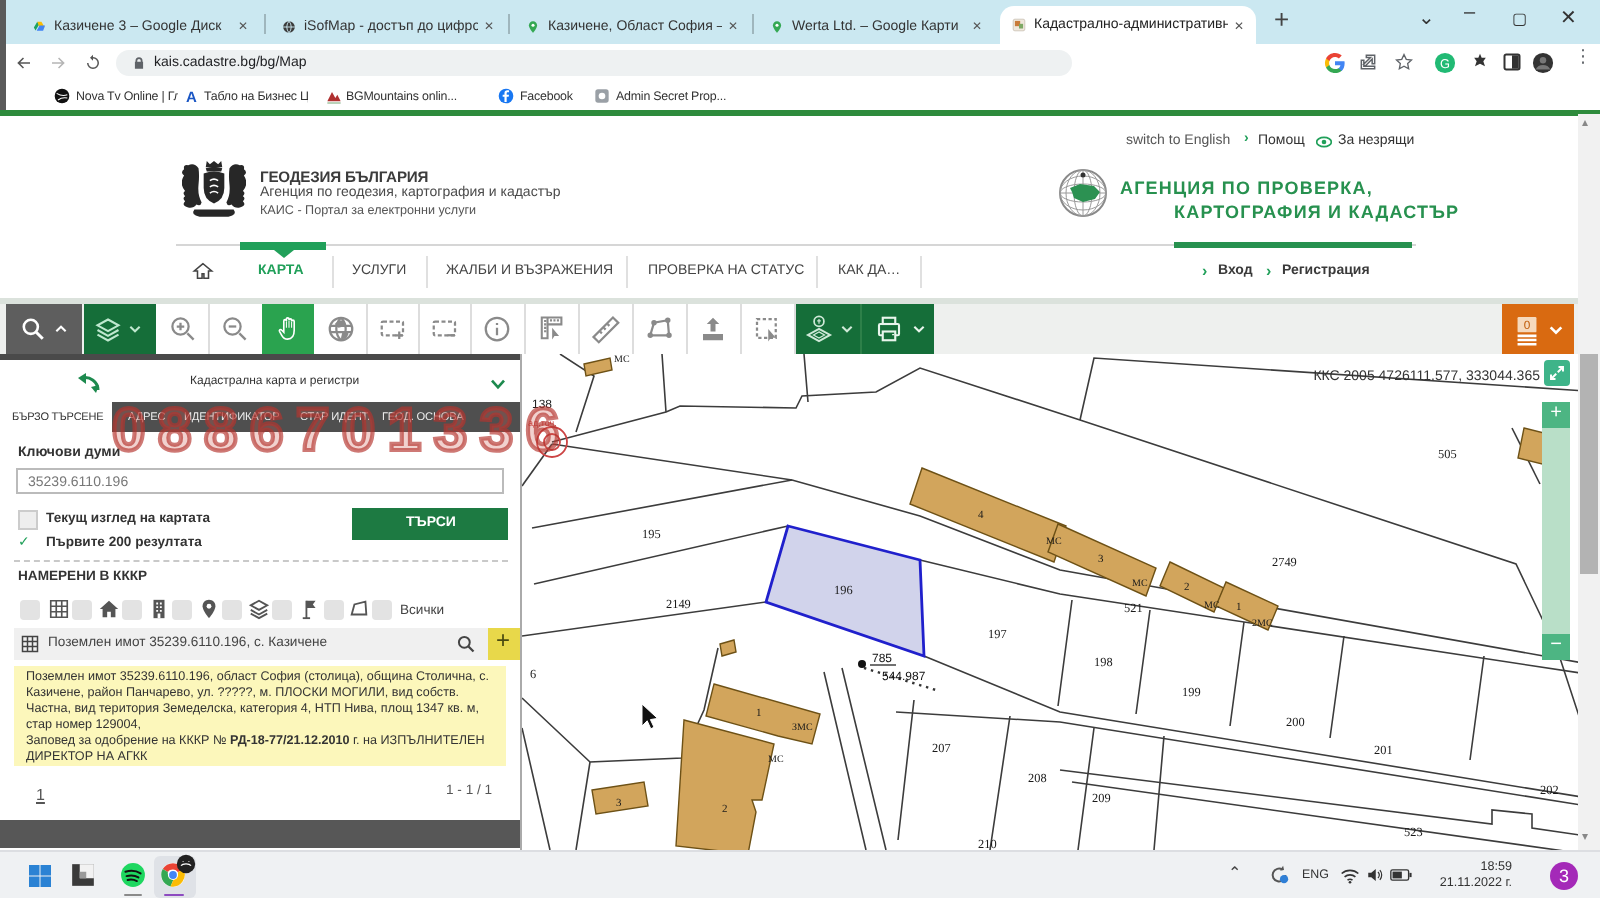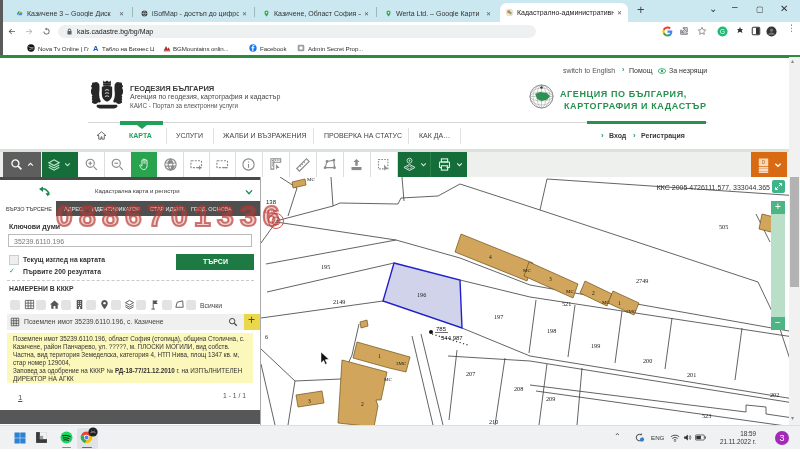--- a/index.html
+++ b/index.html
@@ -186,22 +186,22 @@
     <g stroke="#9a9a9a" stroke-width="1" fill="none">
       <ellipse cx="25" cy="25" rx="23" ry="9"></ellipse>
         <ellipse cx="25" cy="25" rx="23" ry="17"></ellipse>
       <ellipse cx="25" cy="25" rx="9" ry="23"></ellipse>
         <ellipse cx="25" cy="25" rx="17" ry="23"></ellipse>
       <path d="M2 25h46M25 2v46"></path>
     </g>
     <path d="M12 20 l10 -4 14 2 6 6 -5 7 -12 3 -9 -4 -2 -6z" fill="#2c9152"></path>
     <circle cx="25" cy="7" r="2.5" fill="#333"></circle>
   </svg>
-  <span class="abs" style="left:560px;top:31px;font-size:9px;font-weight:bold;color:#27914f;letter-spacing:.6px;">АГЕНЦИЯ ПО БЪЛГАРИЯ,</span>
-  <span class="abs" style="left:564px;top:43px;font-size:9px;font-weight:bold;color:#27914f;letter-spacing:.6px;">КАРТОГРАФИЯ И КАДАСТЪР</span>
+  <span class="abs" style="left:560px;top:31px;font-size:9px;font-weight:bold;color:#27914f;letter-spacing:.6px;">АГЕНЦИЯ ПО ПРОВЕРКА,</span>
+  <span class="abs" style="left:587px;top:43px;font-size:9px;font-weight:bold;color:#27914f;letter-spacing:.6px;">КАРТОГРАФИЯ И КАДАСТЪР</span>
   <div class="abs" style="left:88px;top:64.5px;width:620px;height:1px;background:#d6d6d6;"></div>
   <div class="abs" style="left:587px;top:63.5px;width:119px;height:3px;background:#27914f;"></div>
 </div>
 
 <div class="abs" id="navbar" style="left:0;top:124px;width:800px;height:25px;background:#ffffff;font-size:7px;color:#444;">
   <div class="abs" style="left:120px;top:-3px;width:43px;height:3.5px;background:#21a05a;"></div>
   <div class="abs" style="left:137px;top:.5px;width:0;height:0;border-left:5px solid transparent;border-right:5px solid transparent;border-top:4px solid #21a05a;"></div>
   <svg class="abs" style="left:96px;top:6px;width:11px;height:11px;" viewBox="0 0 24 24">
       <path d="M12 4 2.5 12H6v8h5v-5h2v5h5v-8h3.5z" fill="none" stroke="#444" stroke-width="1.7"></path>
     </svg>

